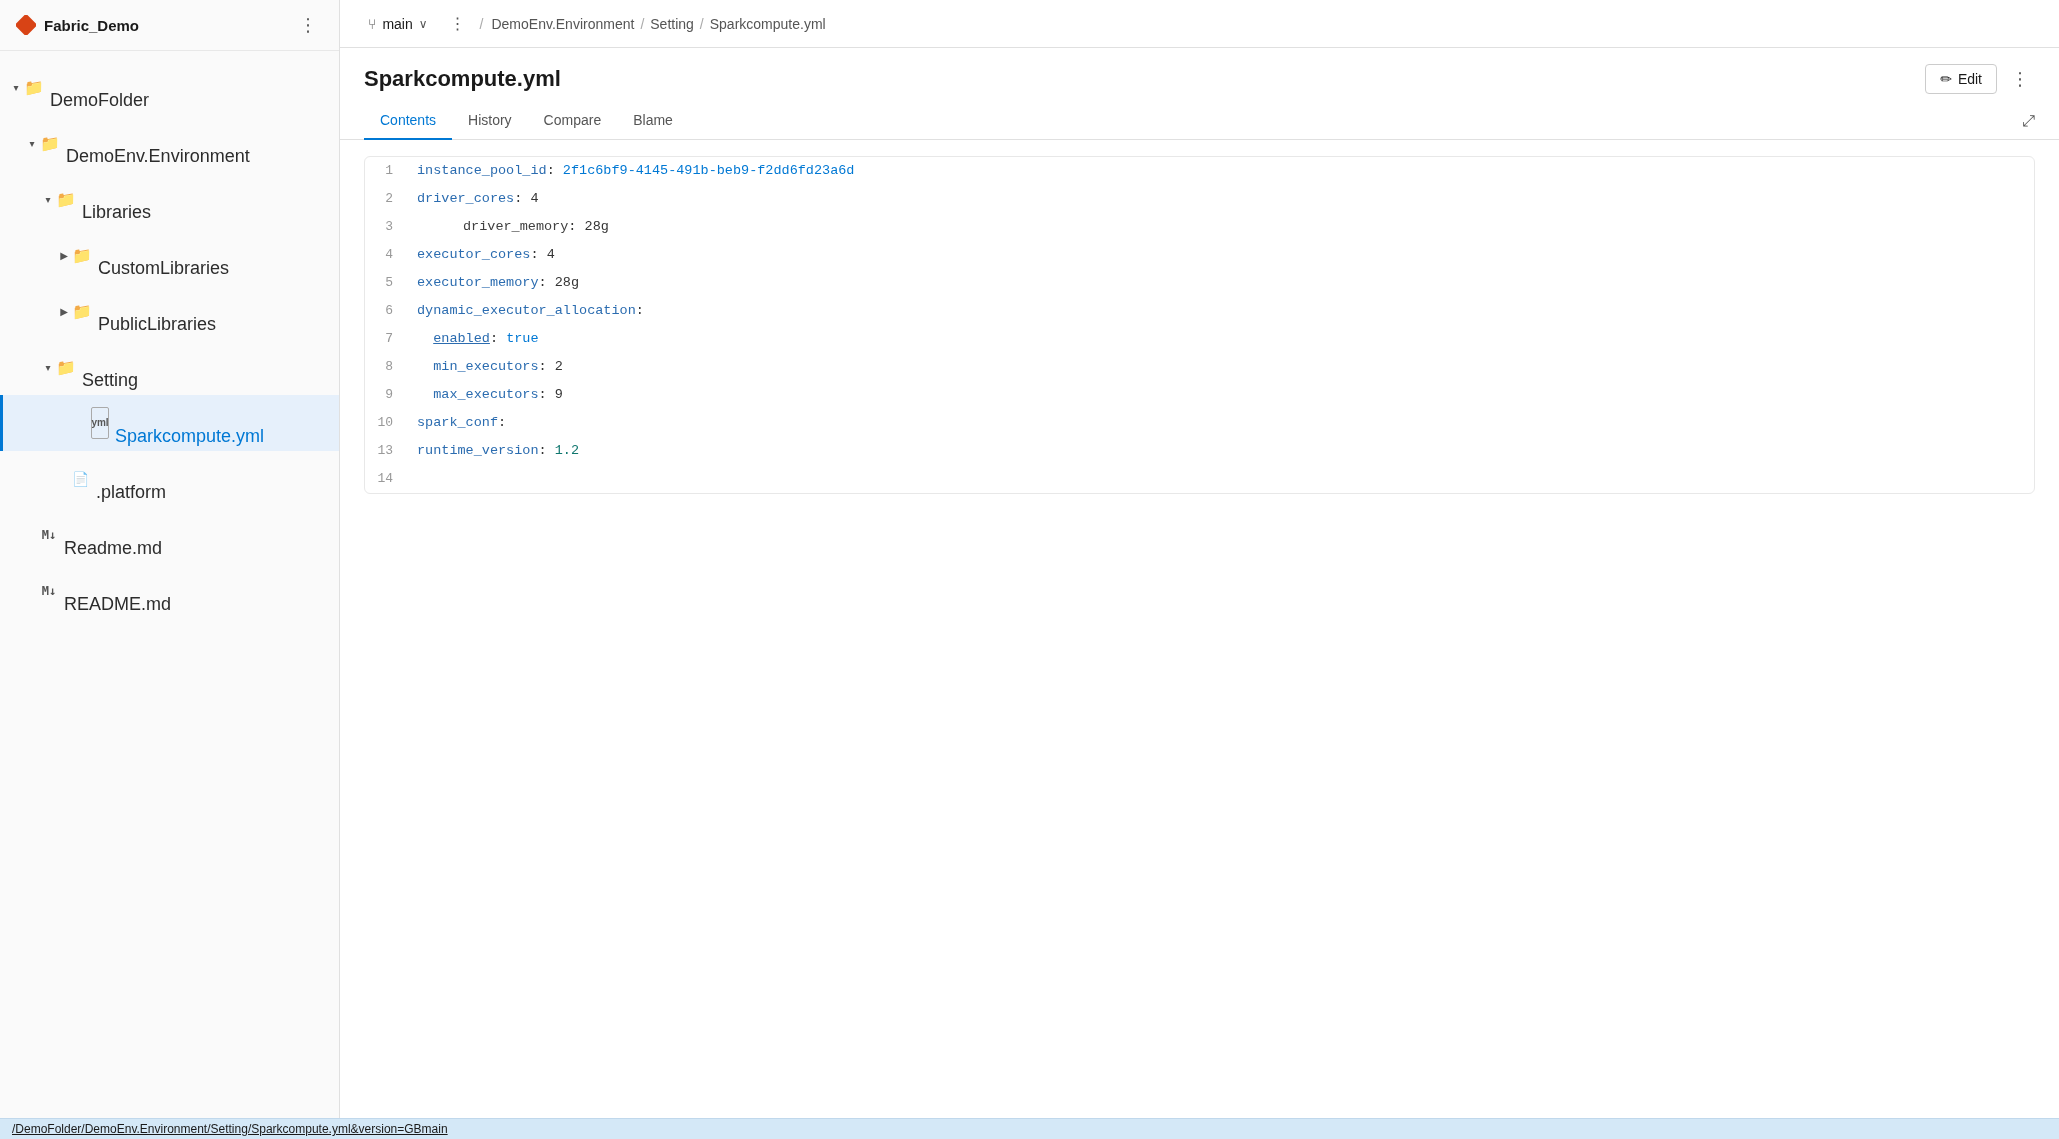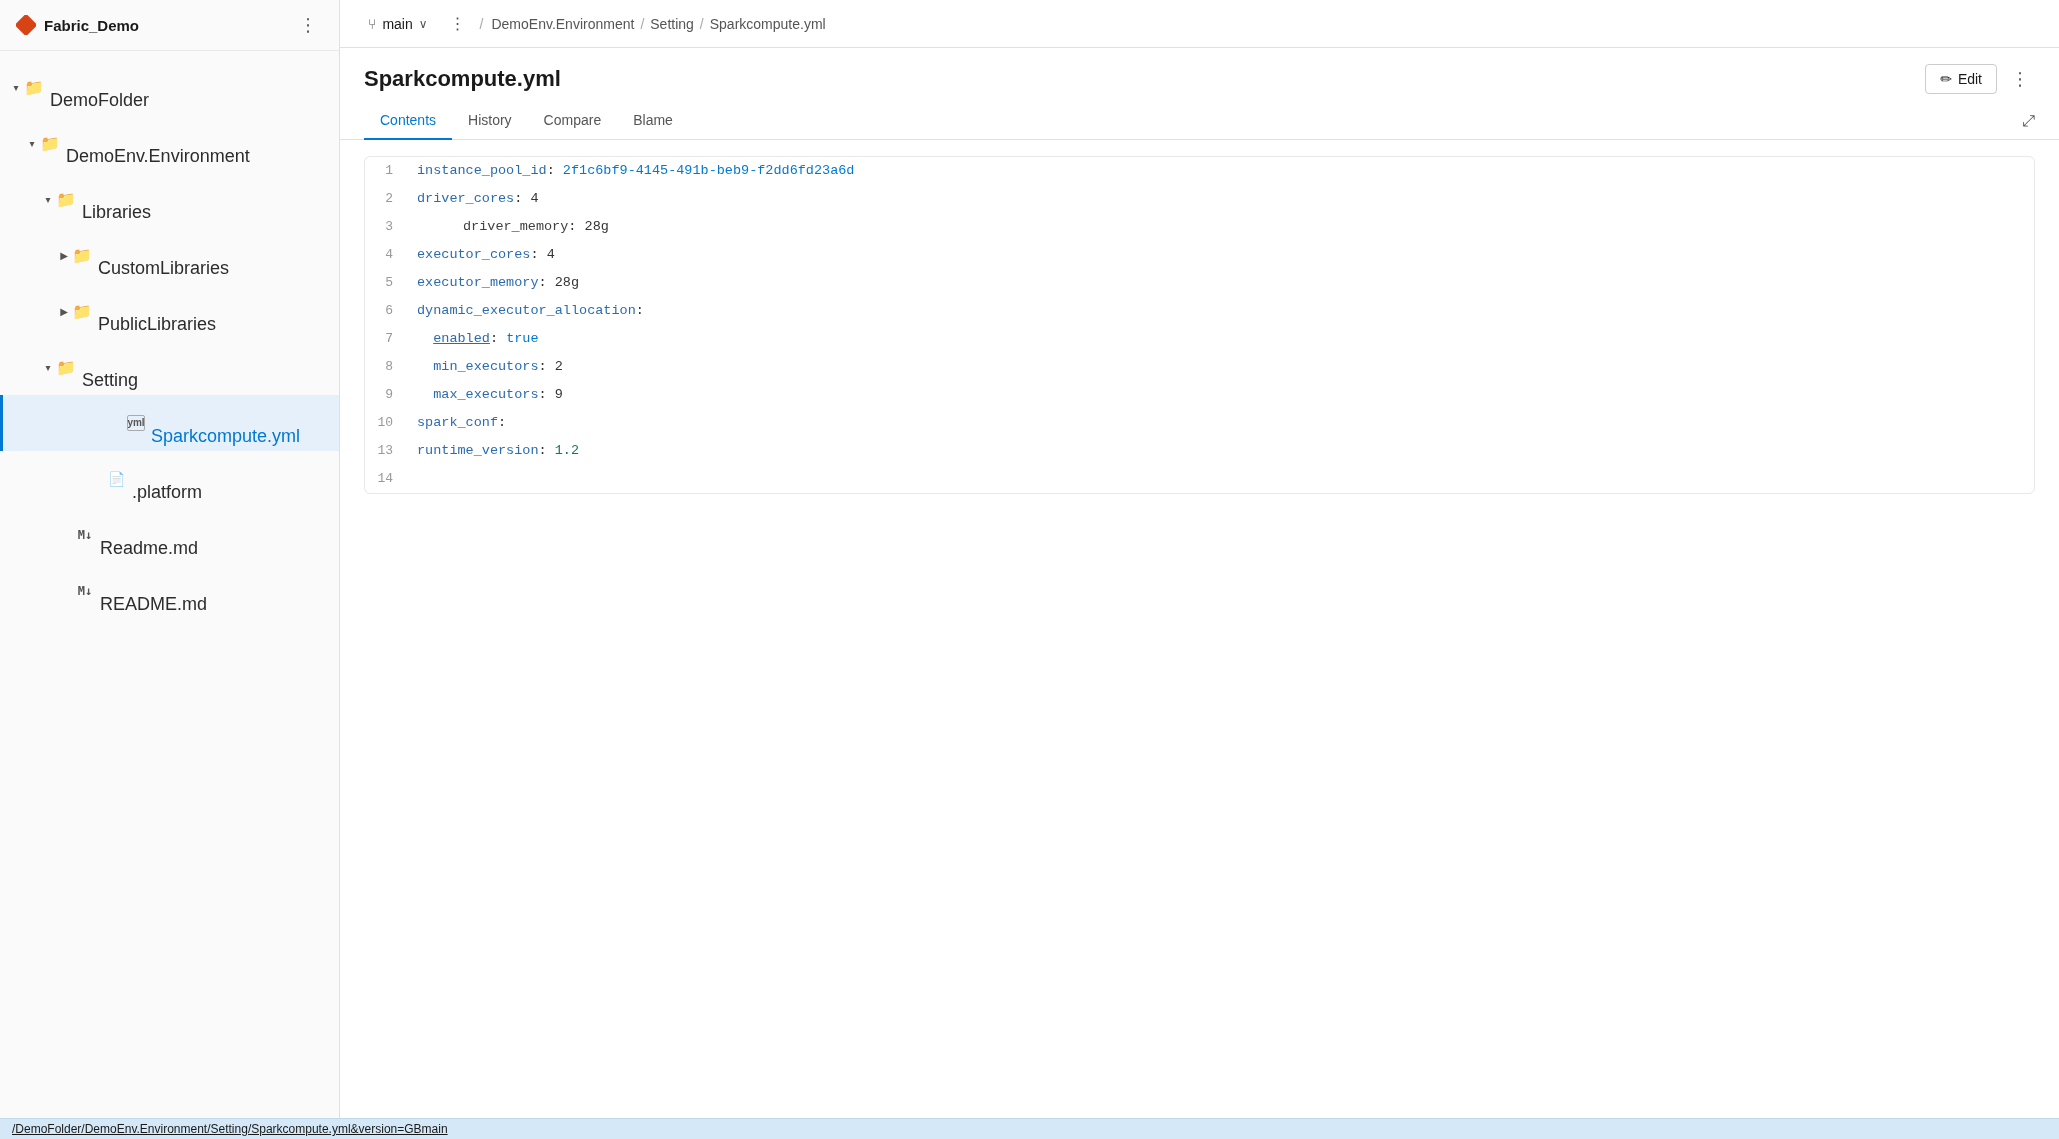--- a/index.html
+++ b/index.html
@@ -99,29 +99,28 @@
 
     .folder-icon {
       color: #f0a030;
       font-size: 16px;
       margin-right: 6px;
       flex-shrink: 0;
     }
 
     .file-icon {
       width: 18px;
-      height: 16px;
+      height: 32px;
       margin-right: 6px;
       flex-shrink: 0;
       display: flex;
       align-items: center;
       justify-content: center;
       color: #555;
       font-size: 14px;
-      margin-left: 36px;
     }
 
     .item-label {
       font-size: 18px;
       color: #2c2c2c;
       white-space: nowrap;
       margin-top: 27px;
     }
 
     .item-more {

